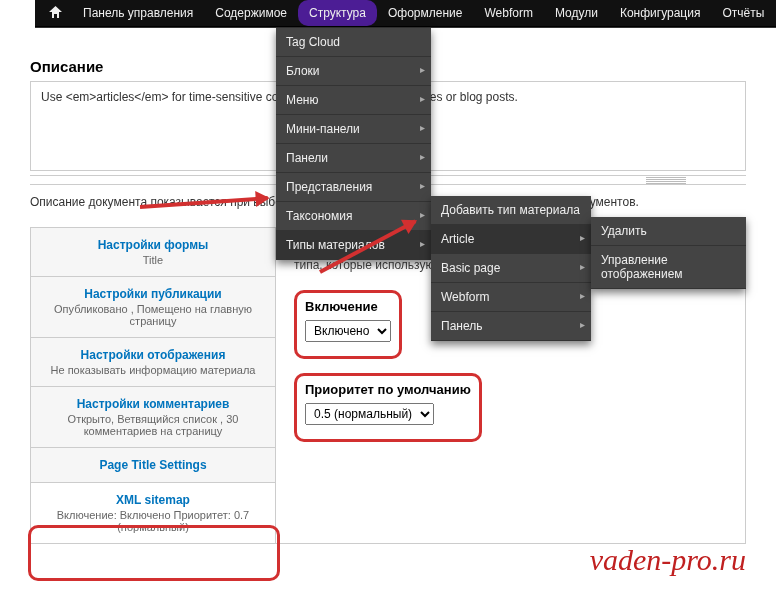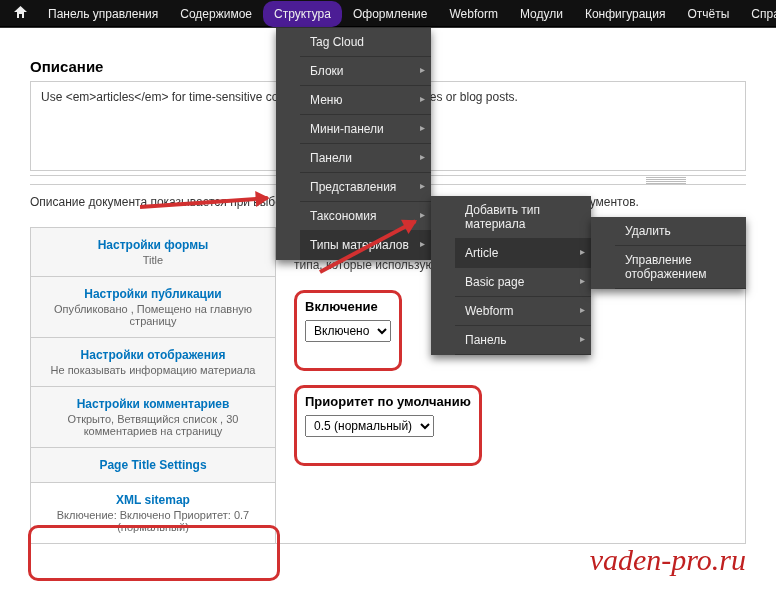--- a/index.html
+++ b/index.html
@@ -12,26 +12,27 @@
     height: 591px;
     overflow: hidden;
     position: relative;
   }
 
   
   .toolbar {
     background: #111;
     height: 28px;
     display: flex;
-    align-items: center;
+    align-items: flex-start;
     font-size: 12px;
     color: #eee;
     padding: 0 4px;
     border-bottom: 1px solid #333;
     box-shadow: inset 0 -1px 0 #000;
+    margin-left: 35px;
   }
   .toolbar .tb-item {
     padding: 6px 11px;
     cursor: pointer;
     white-space: nowrap;
   }
   .toolbar .tb-item.active {
     background: #4c1d95;
     border-radius: 10px;
   }
@@ -109,21 +110,21 @@
   .vtabs-pane {
     flex: 1;
     padding: 16px 18px;
     font-size: 12px;
   }
   .pane-intro { color:#444; margin-bottom:18px; }
 
   .red-box {
     border: 3px solid #d23030;
     border-radius: 10px;
-    padding: 6px 8px 26px;
+    padding: 6px 8px 14px;
     display: inline-block;
     margin-bottom: 14px;
   }
   .field-label {
     font-weight: bold;
     font-size: 13px;
     margin-bottom: 6px;
   }
   select {
     font-size: 12px;
@@ -138,21 +139,20 @@
     width: 155px;
     font-size: 12px;
     z-index: 20;
     box-shadow: 0 4px 8px rgba(0,0,0,.5);
   }
   .menu .mi {
     padding: 7px 10px;
     border-bottom: 1px solid #333;
     cursor: pointer;
     position: relative;
-    margin-left: 24px;
   }
   .menu .mi.hl { background: #333; }
   .menu .mi .arr {
     position: absolute;
     right: 6px;
     top: 7px;
     color: #aaa;
     font-size: 10px;
   }
   #menu-top { left: 276px; top: 28px; }

